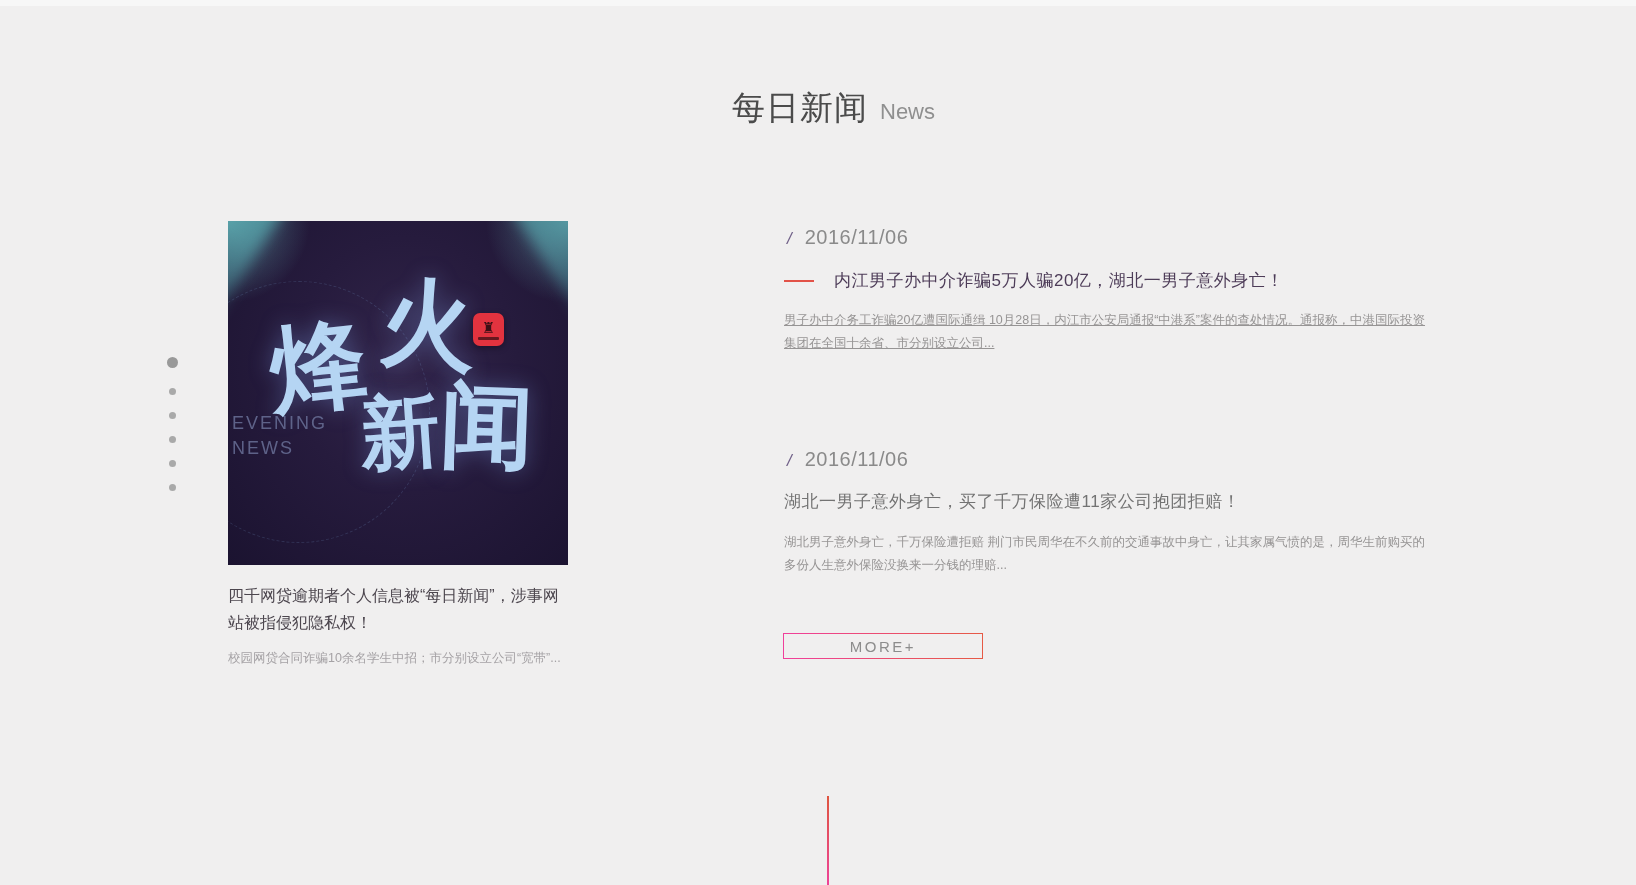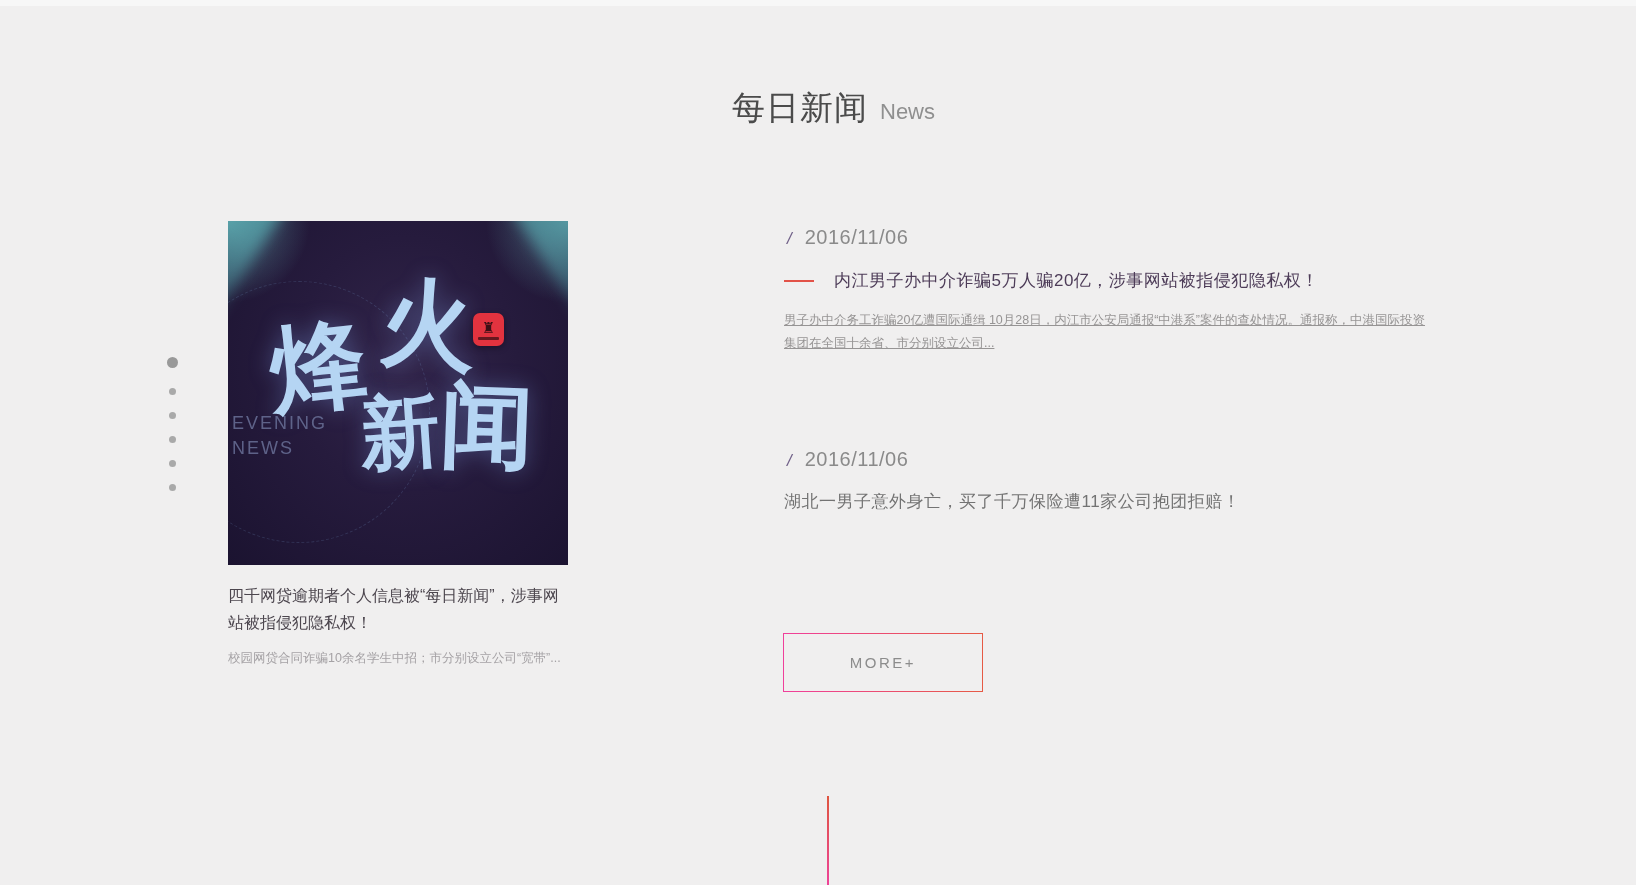--- a/index.html
+++ b/index.html
@@ -56,21 +56,21 @@
   .title-row{display:flex;align-items:center;margin-top:0;}
   .title-dash{width:30px;height:2px;background:#e25248;margin-right:20px;flex:none;}
   .news-title{font-size:17px;letter-spacing:.5px;cursor:pointer;}
   .news-title.hl{color:#4d3c58;}
   .news-title.plain{color:#737373;}
   .news-excerpt{font-size:12.5px;line-height:22.5px;color:#969494;margin-top:0;}
   .pos-date1{top:226px;}  .pos-title1{top:269px;}  .pos-exc1{top:309px;text-decoration:underline;}
   .pos-date2{top:448px;}  .pos-title2{top:490px;}  .pos-exc2{top:531px;}
 
   
-  .more-btn{position:absolute;left:783px;top:633px;width:200px;height:59px;background:transparent;
+  .more-btn{position:absolute;left:783px;top:633px;width:200px;height:26px;background:transparent;
     border:1px solid;border-image:linear-gradient(to right,#f03f9b,#e65a45) 1;
     color:#8c8c8c;font-size:15px;letter-spacing:2.5px;display:flex;align-items:center;justify-content:center;
     cursor:pointer;font-family:"Liberation Sans","DejaVu Sans",sans-serif;}
 
   
   .v-line{position:absolute;left:827px;top:796px;width:2px;height:89px;
     background:linear-gradient(to bottom,#df5540,#ee4398);}
 </style>
 </head>
 <body>
@@ -112,28 +112,29 @@
 
   <div class="featured-title">四千网贷逾期者个人信息被“每日新闻”，涉事网站被指侵犯隐私权！</div>
   <div class="featured-excerpt">校园网贷合同诈骗10余名学生中招；市分别设立公司“宽带”...</div>
 
   <div class="news-item date-row pos-date1">
     <span class="date-slash">/</span>
     <span class="date-text">2016/11/06</span>
   </div>
   <div class="news-item title-row pos-title1">
     <span class="title-dash"></span>
-    <span class="news-title hl">内江男子办中介诈骗5万人骗20亿，涉事网站被指侵犯隐私权！</span>
+    <span class="news-title hl">内江男子办中介诈骗5万人骗20亿，湖北一男子意外身亡！</span>
   </div>
   <div class="news-item news-excerpt pos-exc1">男子办中介务工诈骗20亿遭国际通缉  10月28日，内江市公安局通报“中港系”案件的查处情况。通报称，中港国际投资集团在全国十余省、市分别设立公司...</div>
 
   <div class="news-item date-row pos-date2">
     <span class="date-slash">/</span>
     <span class="date-text">2016/11/06</span>
   </div>
   <div class="news-item title-row pos-title2">
     <span class="news-title plain">湖北一男子意外身亡，买了千万保险遭11家公司抱团拒赔！</span>
   </div>
+  <div class="news-item news-excerpt pos-exc2">湖北男子意外身亡，千万保险遭拒赔  荆门市民周华在不久前的交通事故中身亡，让其家属气愤的是，周华生前购买的多份人生意外保险没换来一分钱的理赔...</div>
 
   <button class="more-btn">MORE+</button>
 
   <div class="v-line"></div>
 </div>
 
 </body></html>

